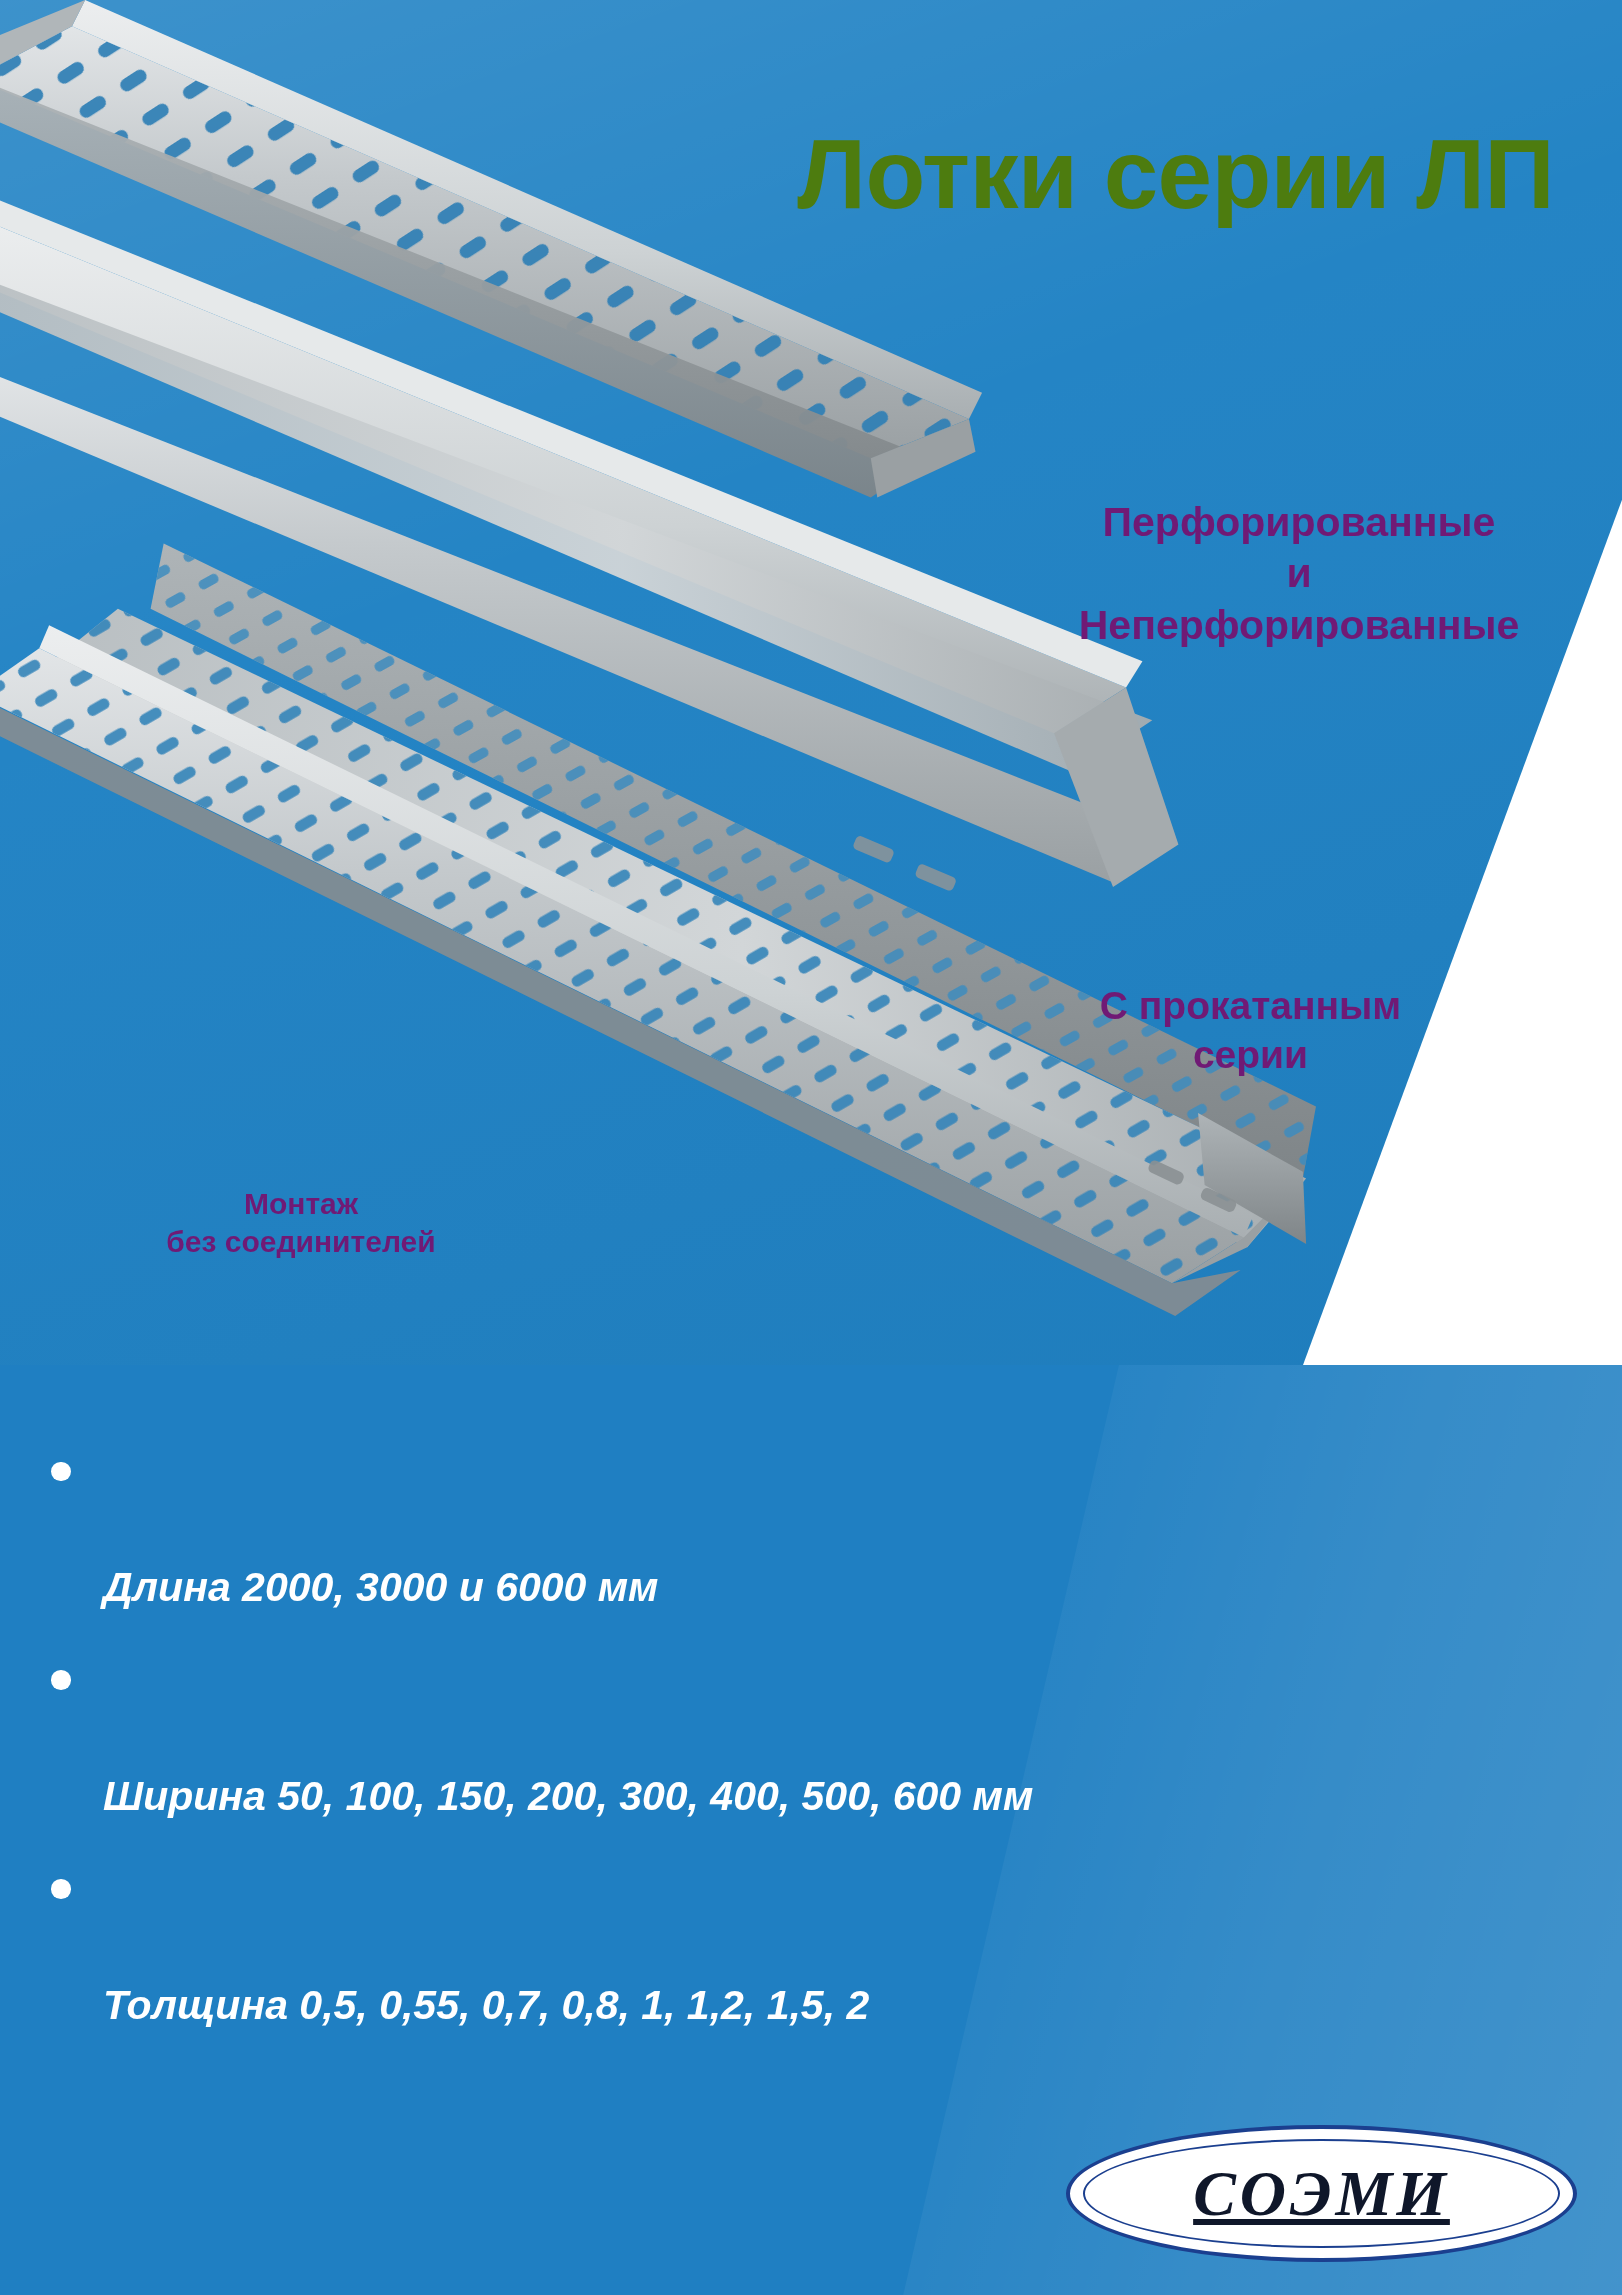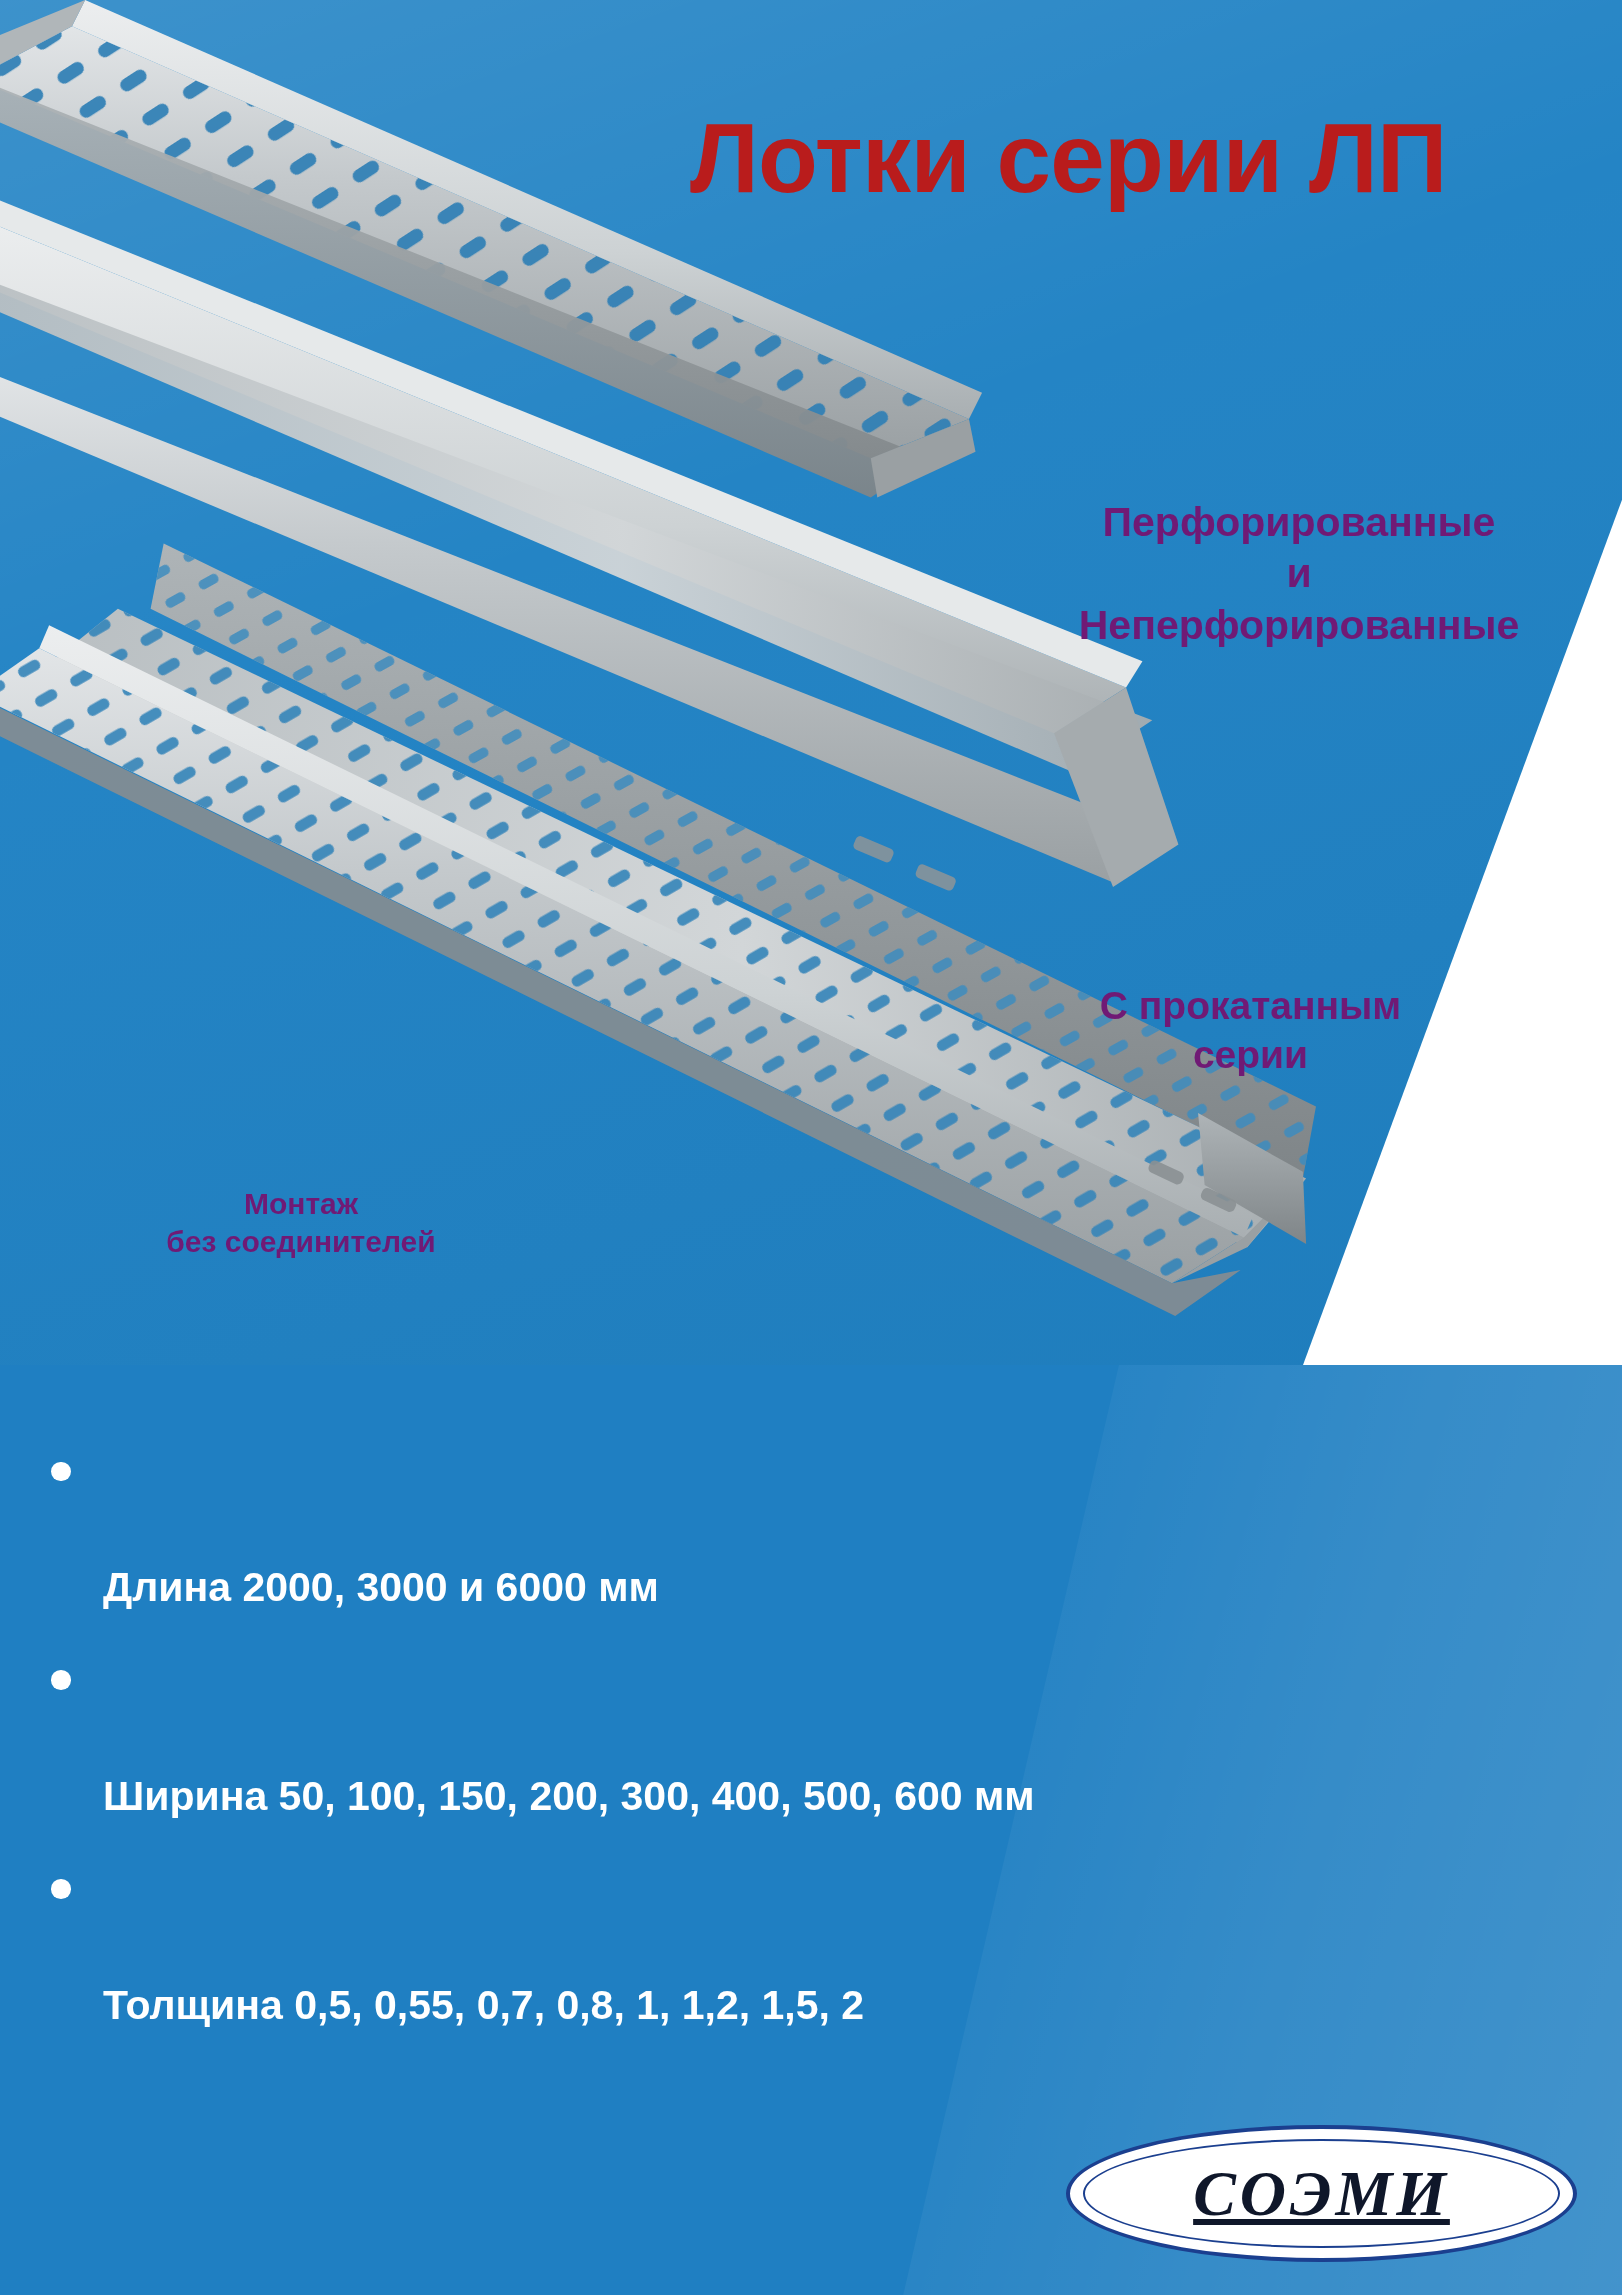--- a/index.html
+++ b/index.html
@@ -49,24 +49,24 @@
     background: linear-gradient(160deg, rgba(255,255,255,0.13) 0%, rgba(255,255,255,0.02) 38%, rgba(0,0,0,0.04) 100%);
     -webkit-clip-path: polygon(0 0, 1623px 0, 1623px 497px, 1303px 1365px, 0 1365px);
     clip-path: polygon(0 0, 1623px 0, 1623px 497px, 1303px 1365px, 0 1365px);
     pointer-events: none;
   }
 
   
   .title {
     position: absolute;
     right: 69px;
-    top: 40px;
+    top: 56px;
     width: 864px;
-    text-align: left;
-    color: #b91c1c;
+    text-align: right;
+    color: #4d7c0f;
     font-weight: bold;
     font-size: 98px;
     line-height: 1.08;
     letter-spacing: -0.7px;
   }
 
   
   .callout {
     position: absolute;
     color: #701a75;
@@ -136,20 +136,21 @@
   }
   .spec-item {
     position: relative;
     margin: 0 0 34px 0;
     padding-left: 103px;
     color: #ffffff;
     font-weight: bold;
     font-size: 41px;
     line-height: 1.42;
     white-space: pre-line;
+    font-style: italic;
   }
   .spec-item .bullet {
     position: absolute;
     left: 51px;
     top: 19.6px;
     width: 19.6px;
     height: 19.6px;
     border-radius: 50%;
     background: #ffffff;
   }

